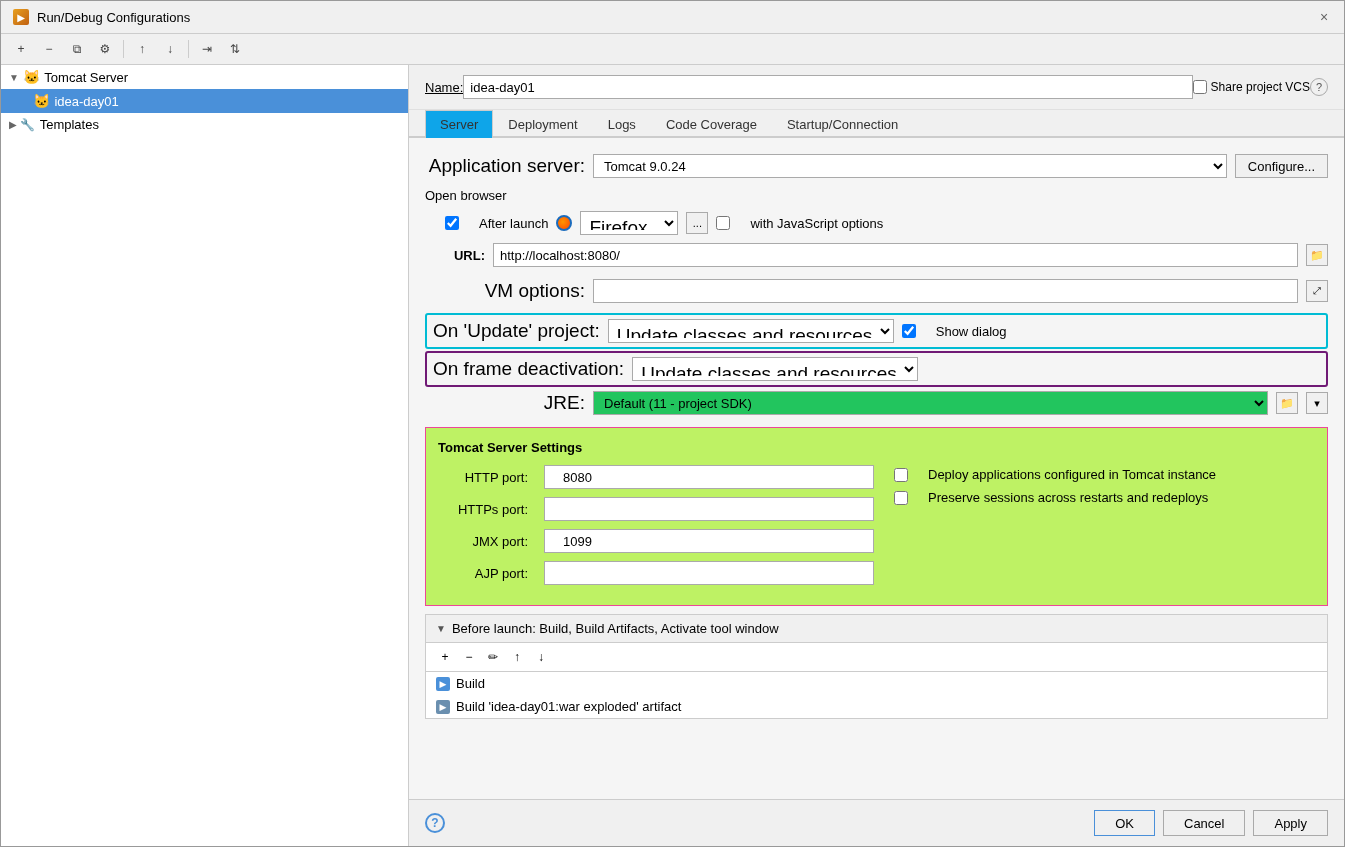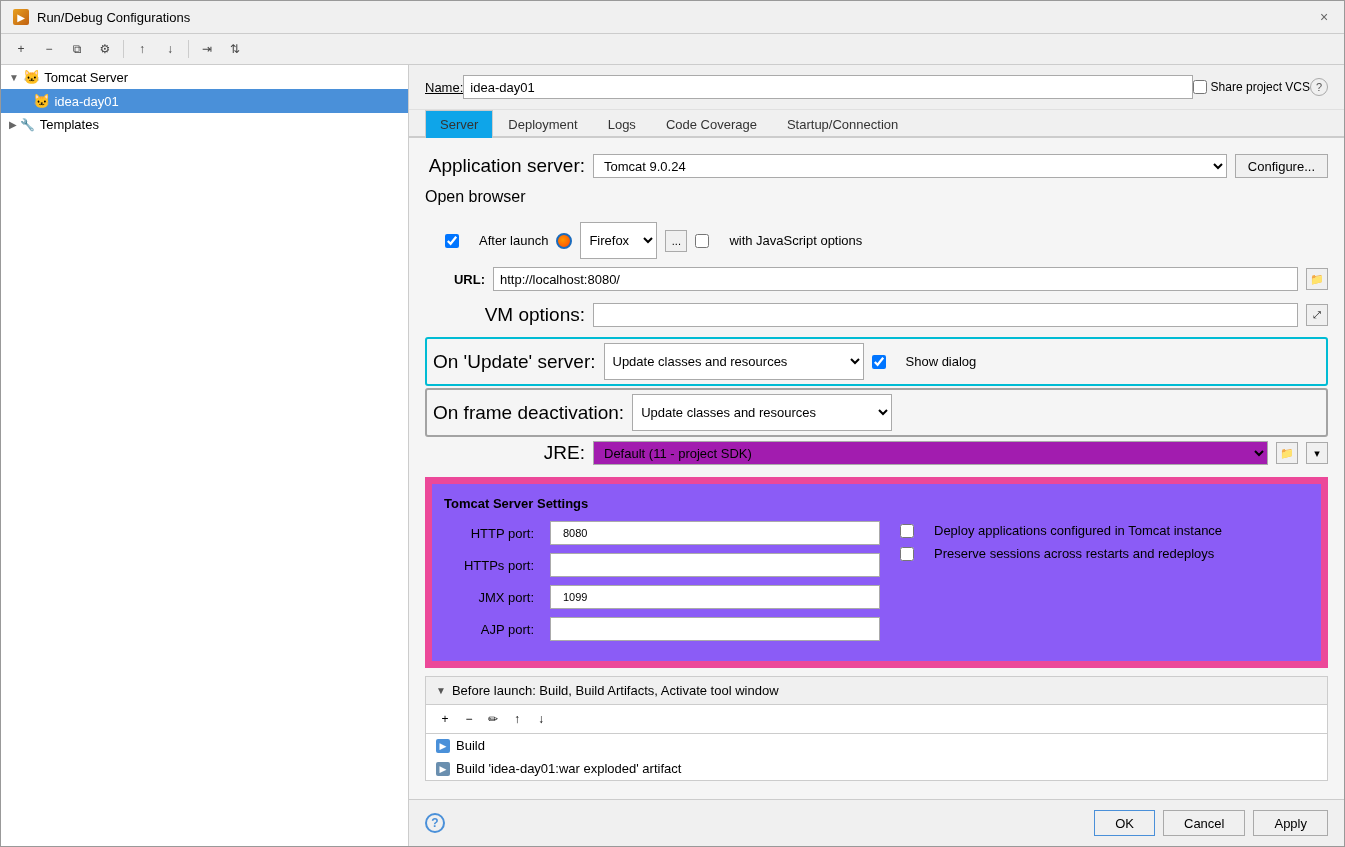--- a/index.html
+++ b/index.html
@@ -223,22 +223,22 @@
       font-size: 19px;
       min-width: 160px;
       text-align: right;
     }
     
     .browser-section {
       margin-bottom: 12px;
     }
     
     .browser-section-title {
-      font-size: 16px;
-      margin-bottom: 16px;
+      font-size: 13px;
+      margin-bottom: 8px;
     }
     
     .browser-row {
       display: flex;
       align-items: center;
       gap: 8px;
       padding-left: 20px;
       margin-bottom: 8px;
     }
     
@@ -283,24 +283,24 @@
       border: 1px solid #aaa;
       background: #f0f0f0;
       cursor: pointer;
       display: flex;
       align-items: center;
       justify-content: center;
       font-size: 11px;
     }
     
     .select-dropdown {
-      height: 37px;
+      height: 24px;
       border: 1px solid #aaa;
       padding: 4px 4px;
-      font-size: 13px;
+      font-size: 19px;
       background: white;
       cursor: pointer;
     }
     
     .vm-options-input {
       flex: 1;
       height: 24px;
       border: 1px solid #aaa;
       padding: 2px 6px;
       font-size: 13px;
@@ -324,26 +324,26 @@
       gap: 8px;
       margin-bottom: 12px;
     }
     
     .jre-select {
       flex: 1;
       height: 24px;
       border: 1px solid #aaa;
       padding: 2px 6px;
       font-size: 13px;
-      background: #a21caf;
+      background: #22c55e;
     }
     
     .tomcat-settings-section {
-      border: 7px solid #ec4899;
-      background: #8b5cf6;
+      border: 1px solid #ec4899;
+      background: #bef264;
       padding: 12px;
       margin-bottom: 4px;
     }
     
     .tomcat-settings-title {
       font-size: 13px;
       font-weight: 600;
       margin-bottom: 10px;
     }
     
@@ -357,22 +357,22 @@
     .port-label {
       font-size: 13px;
       min-width: 90px;
       text-align: right;
     }
     
     .port-input {
       width: 330px;
       height: 24px;
       border: 1px solid #aaa;
-      padding: 2px 12px;
-      font-size: 11px;
+      padding: 2px 18px;
+      font-size: 13px;
     }
     
     .app-server-select {
       flex: 1;
       height: 24px;
       font-size: 13px;
       border: 1px solid #aaa;
       padding: 1px 6px;
       background: white;
     }
@@ -602,32 +602,32 @@
         </div>
 
         <div class="form-row">
           <span class="form-label">VM options:</span>
           <input class="vm-options-input" type="text" style="">
           <button class="expand-vm-btn">⤢</button>
         </div>
 
         <div style="margin-bottom: 4px;">
           <div style="display: flex; align-items: center; gap: 8px; border: 2px solid #00bcd4; border-radius: 3px; padding: 4px 6px; margin-bottom: 2px;">
-            <span class="form-label">On 'Update' server:</span>
+            <span class="form-label">On 'Update' project:</span>
             <select class="select-dropdown" style="min-width: 260px;">
               <option>Update classes and resources</option>
               <option>Redeploy</option>
               <option>Restart server</option>
             </select>
             <label class="checkbox-label">
               <input type="checkbox" checked="" style="">
               <span>Show dialog</span>
             </label>
           </div>
-          <div style="display: flex; align-items: center; gap: 8px; border: 2px solid #a3a3a3; border-radius: 3px; padding: 4px 6px;">
+          <div style="display: flex; align-items: center; gap: 8px; border: 2px solid #701a75; border-radius: 3px; padding: 4px 6px;">
             <span class="form-label">On frame deactivation:</span>
             <select class="select-dropdown" style="min-width: 260px;">
               <option>Update classes and resources</option>
               <option>Redeploy</option>
               <option>Restart server</option>
             </select>
           </div>
         </div>
 
         <div class="jre-row">

